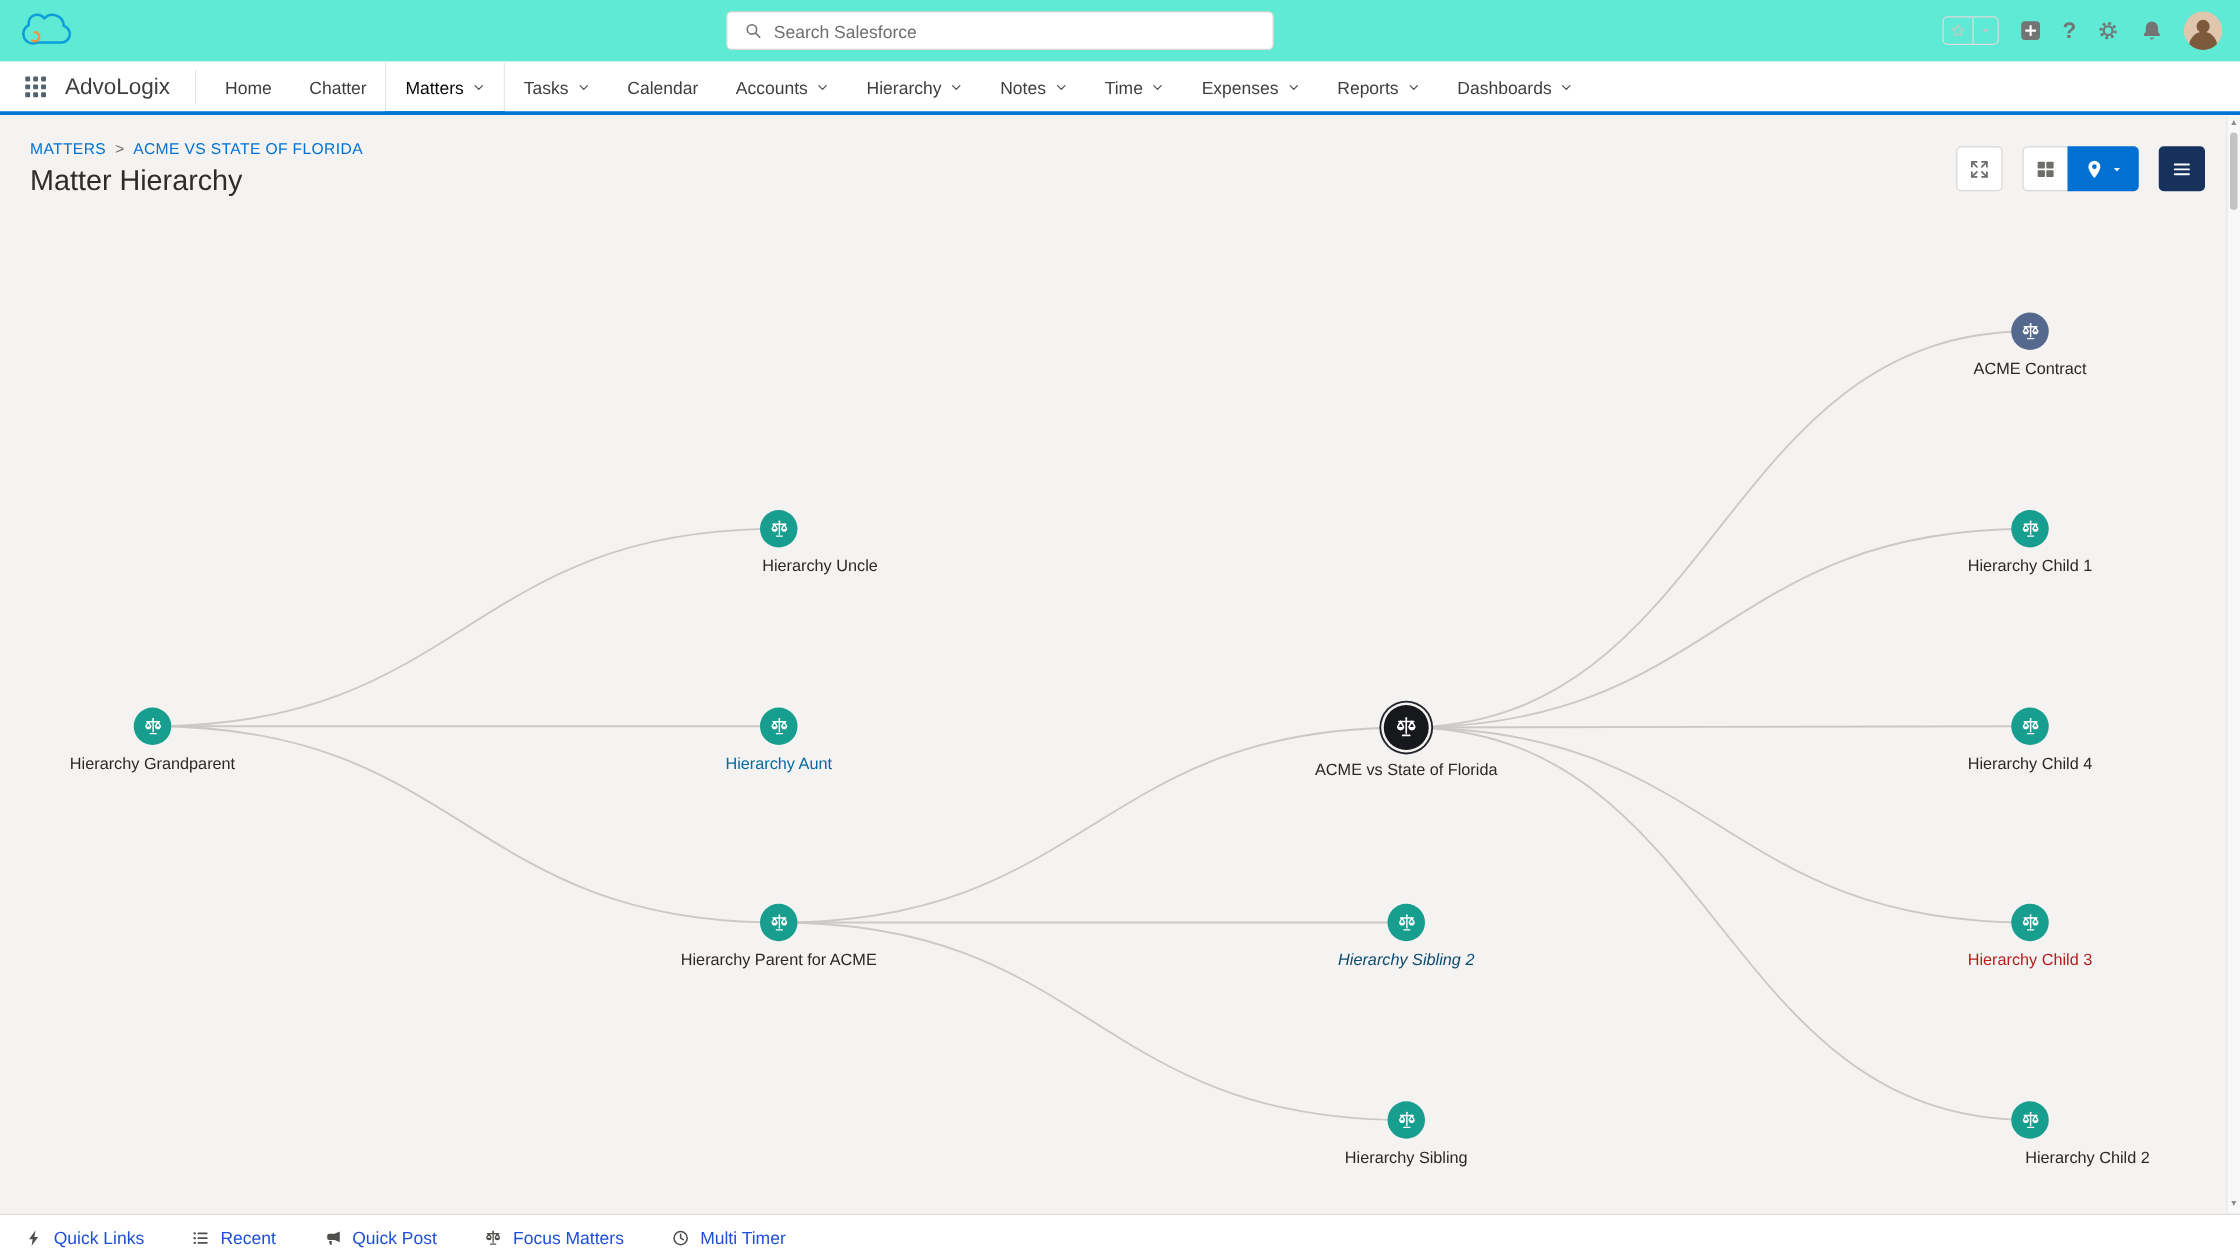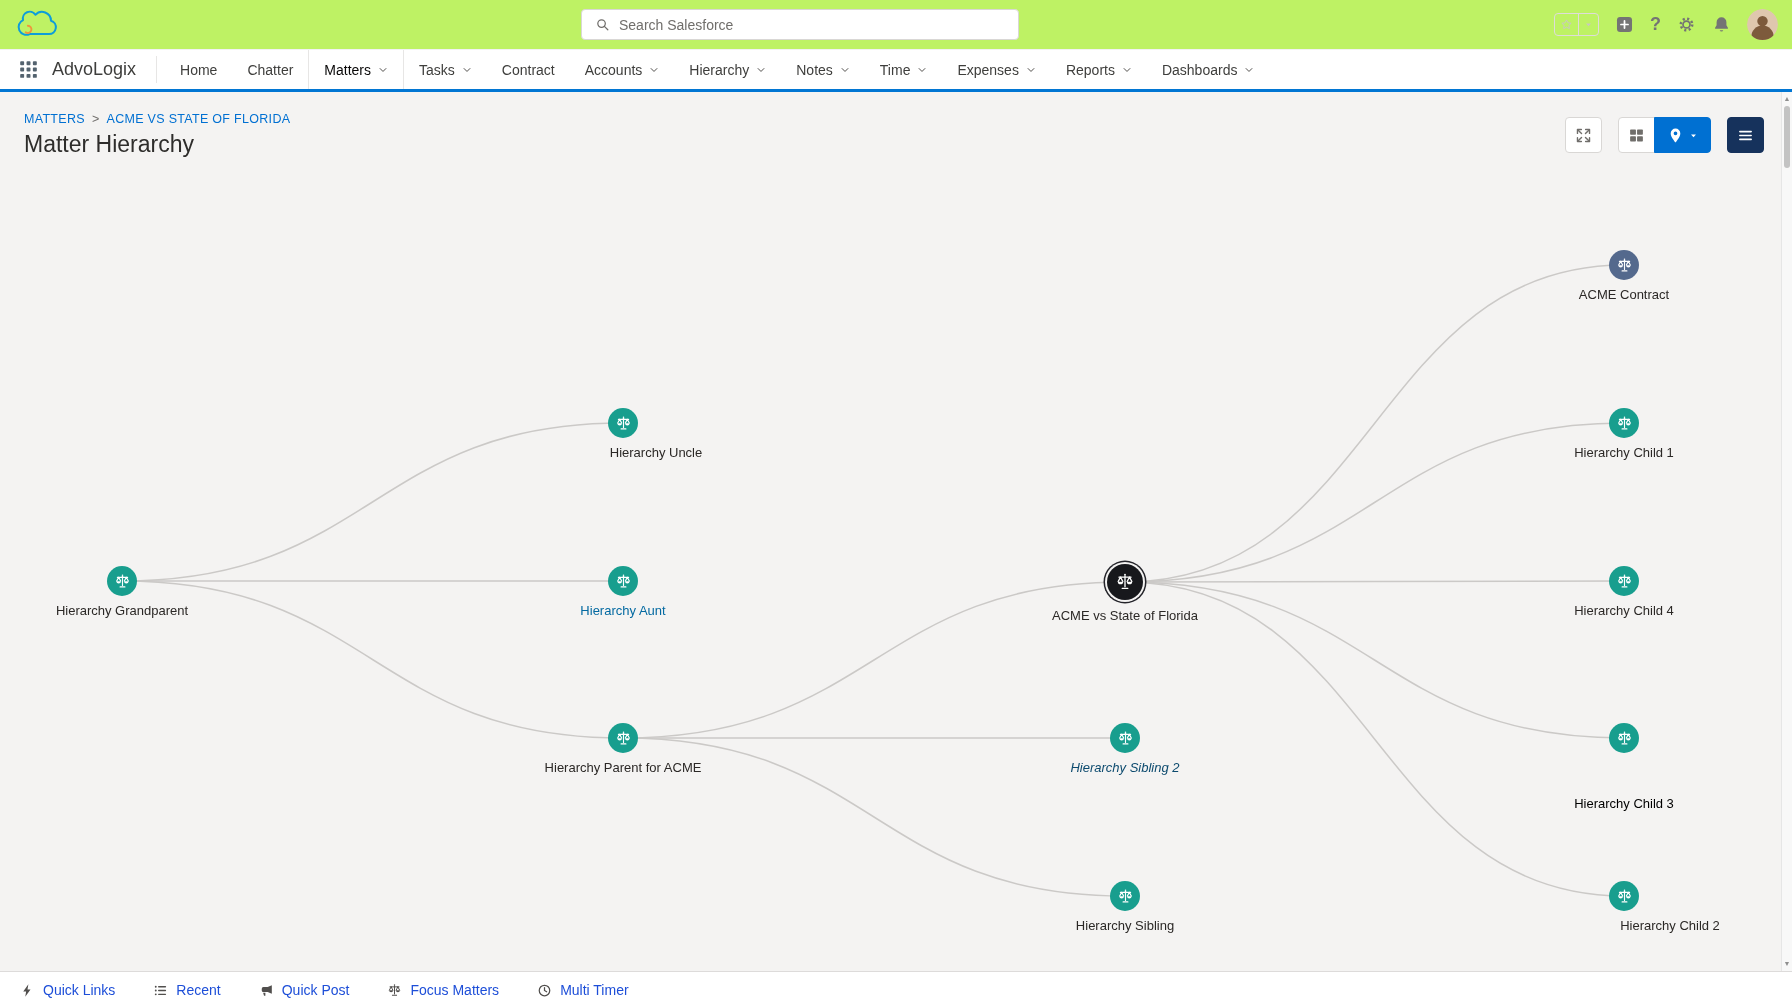--- a/index.html
+++ b/index.html
@@ -2,21 +2,21 @@
 <html><head>
 <meta charset="utf-8">
 <style>
   *{margin:0;padding:0;box-sizing:border-box}
   html,body{width:1792px;height:1008px}
   body{font-family:"Liberation Sans",sans-serif;background:#fff;position:relative;overflow:hidden}
   svg{display:block}
   button{font:inherit;background:none;border:none}
 
   
-  .global-header{position:absolute;top:0;left:0;right:0;height:49px;background:#bef264;z-index:30}
+  .global-header{position:absolute;top:0;left:0;right:0;height:49px;background:#5eead4;z-index:30}
   .logo{position:absolute;left:16px;top:8px}
   .search-box{position:absolute;left:581px;top:9px;width:438px;height:31px;border:1px solid #d9d7d5;border-radius:4px;display:flex;align-items:center;gap:9px;padding:0 13px;color:#706e6b;background:#fff}
   .search-box .s-icon svg{width:15px;height:15px}
   .search-box input{flex:1;border:none;outline:none;font:inherit;font-size:14px;color:#080707;background:transparent}
   .search-box input::placeholder{color:#706e6b}
   .header-actions{position:absolute;right:14px;top:0;height:49px;display:flex;align-items:center;gap:16px}
   .h-action{color:#747474;cursor:pointer;display:flex}
   .h-action svg{width:19px;height:19px}
   .fav-pair{display:flex;align-items:stretch;border:1px solid #dedcd9;border-radius:4px;color:#c9c7c4;overflow:hidden}
   .fav-seg{display:flex;align-items:center;justify-content:center;padding:4px 5px;cursor:pointer}
@@ -178,21 +178,21 @@
         </div>
         <div class="tab">
           <span>Tasks</span>
           <span class="chev">
             <svg viewBox="0 0 24 24" fill="none" stroke="currentColor" stroke-width="2.4" stroke-linecap="round" stroke-linejoin="round">
               <path d="M5 8.5l7 7 7-7"></path>
             </svg>
           </span>
         </div>
         <div class="tab">
-          <span>Contract</span>
+          <span>Calendar</span>
         </div>
         <div class="tab">
           <span>Accounts</span>
           <span class="chev">
             <svg viewBox="0 0 24 24" fill="none" stroke="currentColor" stroke-width="2.4" stroke-linecap="round" stroke-linejoin="round">
               <path d="M5 8.5l7 7 7-7"></path>
             </svg>
           </span>
         </div>
         <div class="tab">
@@ -418,21 +418,21 @@
               <path d="M4.8 6.2h14.4"></path>
               <path d="M12 4.6v13"></path>
               <path d="M8.6 19.6h6.8"></path>
               <path d="M6.6 6.2 3.8 11.4m2.8-5.2 2.8 5.2"></path>
               <path d="M17.4 6.2l-2.8 5.2m2.8-5.2 2.8 5.2"></path>
               <path d="M3.4 11.6a3.2 3.2 0 0 0 6.4 0z" fill="currentColor" stroke="none"></path>
               <path d="M14.2 11.6a3.2 3.2 0 0 0 6.4 0z" fill="currentColor" stroke="none"></path>
             </svg>
           </span>
         </div>
-        <div class="node-label" style="left: 1624px; top: 704px; color: #000000;">Hierarchy Child 3</div>
+        <div class="node-label" style="left: 1624px; top: 668px; color: #b91c1c;">Hierarchy Child 3</div>
         <div class="node" style="left: 1624px; top: 804px; background: rgb(24, 158, 142);">
           <span style="display:flex">
             <svg viewBox="0 0 24 24" fill="none" stroke="currentColor" stroke-width="1.6" stroke-linecap="round" stroke-linejoin="round">
               <circle cx="12" cy="3.2" r="1.1" fill="currentColor" stroke="none"></circle>
               <path d="M4.8 6.2h14.4"></path>
               <path d="M12 4.6v13"></path>
               <path d="M8.6 19.6h6.8"></path>
               <path d="M6.6 6.2 3.8 11.4m2.8-5.2 2.8 5.2"></path>
               <path d="M17.4 6.2l-2.8 5.2m2.8-5.2 2.8 5.2"></path>
               <path d="M3.4 11.6a3.2 3.2 0 0 0 6.4 0z" fill="currentColor" stroke="none"></path>

